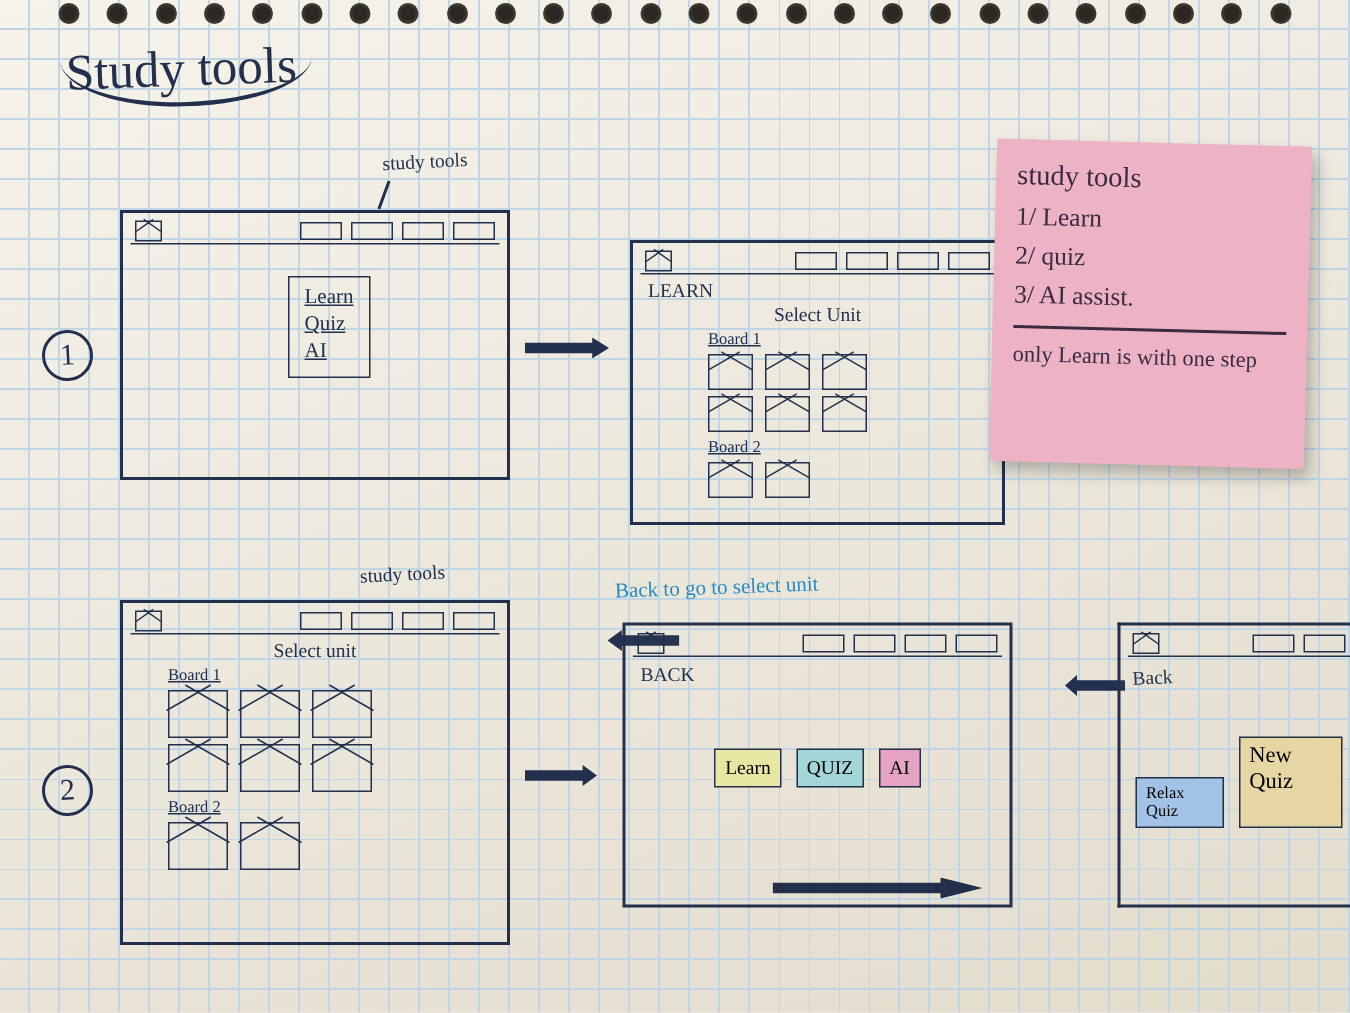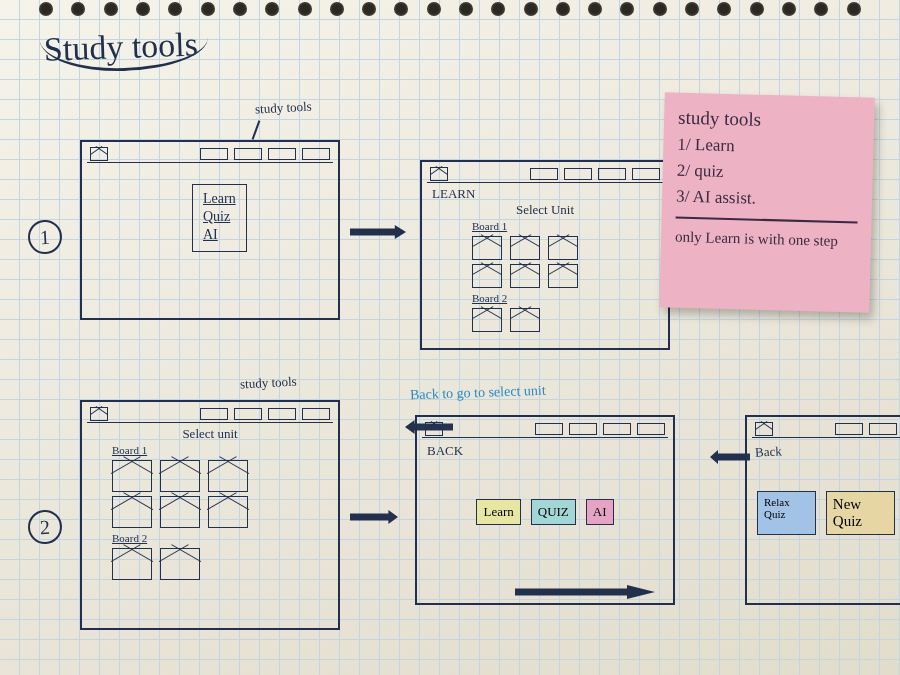--- a/index.html
+++ b/index.html
@@ -173,21 +173,21 @@
   }
   .tilecard {
     border: 1.5px solid #23304d;
     padding: 4px 6px;
     font-size: 13px;
   }
   .tilerow { display: flex; gap: 10px; }
   .learn-tile { background: #e8e6a3; }
   .quiz-tile  { background: #a3d6d6; }
   .ai-tile    { background: #e6a3c3; }
-  .relax-tile { background: #a3c3e6; }
+  .relax-tile { background: #a3c3e6; margin-top: 27px; }
   .new-tile   { background: #e6d6a3; }
   .sticky {
     position: absolute;
     top: 95px;
     right: 28px;
     width: 210px;
     height: 215px;
     background: #edb3c4;
     box-shadow: 4px 6px 10px rgba(0,0,0,0.25);
     transform: rotate(1.5deg);

